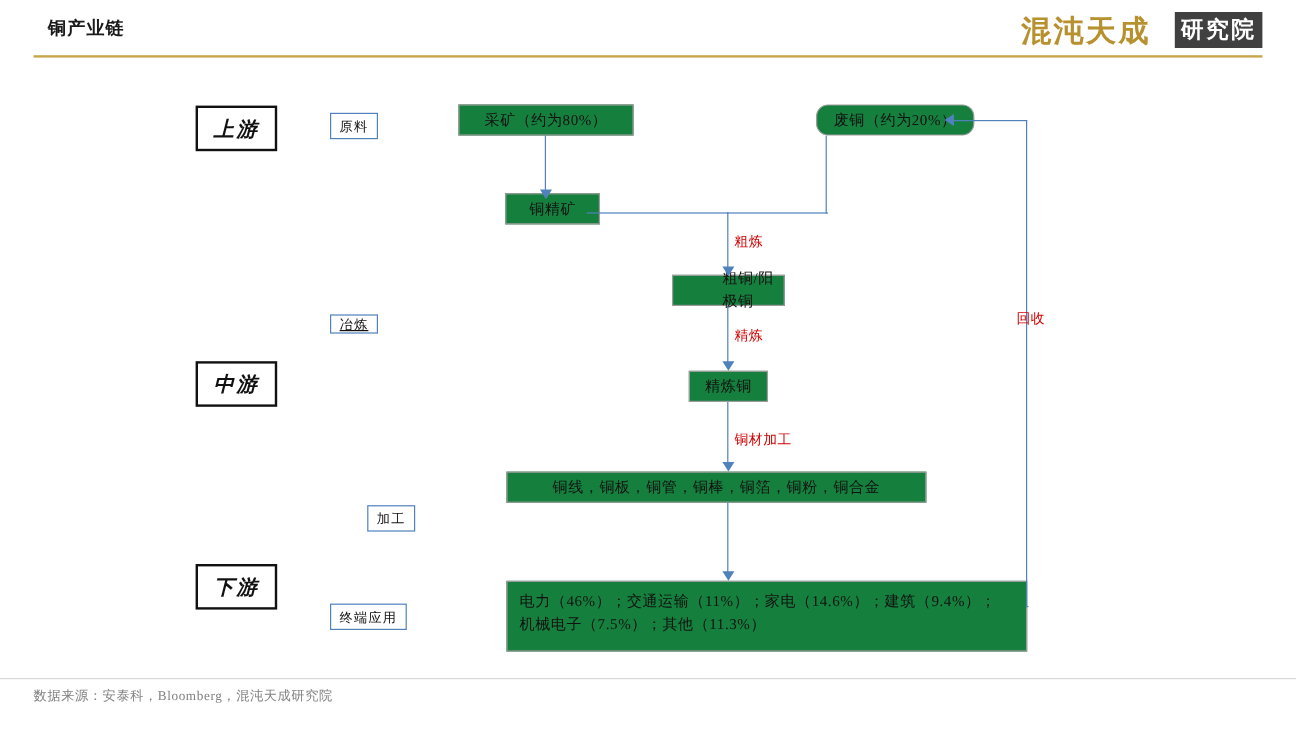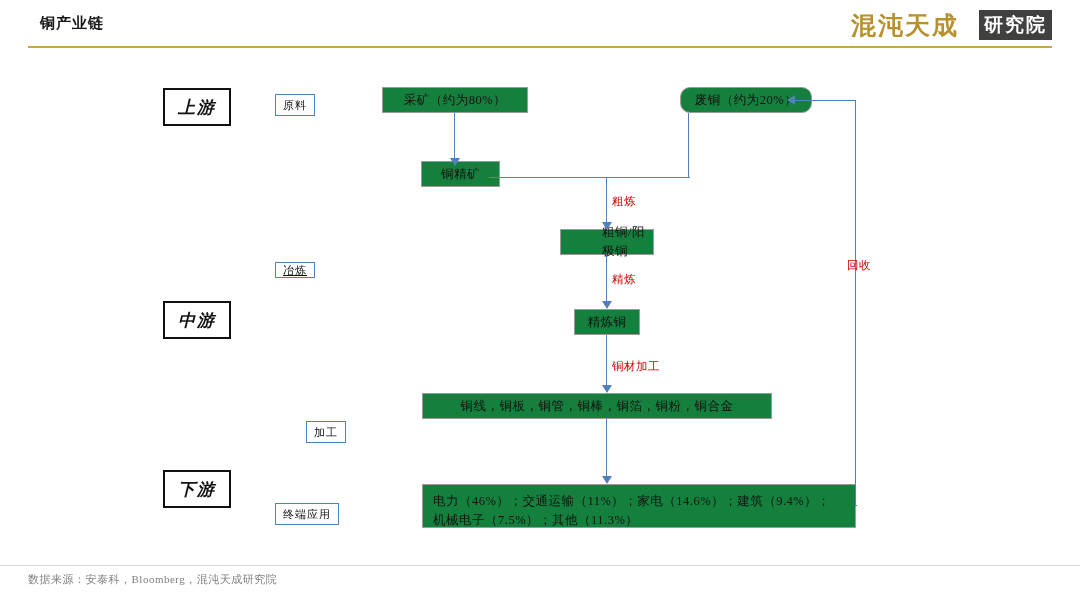--- a/index.html
+++ b/index.html
@@ -187,21 +187,21 @@
   <div class="node" style="left:680px; top:87px; width:132px; height:26px;border-radius:10px;">废铜（约为20%）</div>
 
   <div class="node" style="left:421px; top:161px; width:79px; height:26px;">铜精矿</div>
 
   <div class="node" style="left:560px; top:229px; width:94px; height:26px;padding-left:41px;">粗铜/阳极铜</div>
 
   <div class="node" style="left:574px; top:309px; width:66px; height:26px;">精炼铜</div>
 
   <div class="node" style="left:422px; top:393px; width:350px; height:26px;">铜线，铜板，铜管，铜棒，铜箔，铜粉，铜合金</div>
 
-  <div class="node multiline" style="left:422px; top:484px; width:434px; height:44px;">
+  <div class="node multiline" style="left:422px; top:484px; width:434px; height:59px;">
     <div>电力（46%）；交通运输（11%）；家电（14.6%）；建筑（9.4%）；</div>
     <div>机械电子（7.5%）；其他（11.3%）</div>
   </div>
 
   <div class="line vline" style="left:454px; top:113px; height:52px;"></div>
   <div class="arrow-down" style="left:450px; top:158px;"></div>
 
   <div class="line hline" style="left:489px; top:177px; width:118px;"></div>
   <div class="line vline" style="left:606px; top:177px; height:52px;"></div>
   <div class="arrow-down" style="left:602px; top:222px;"></div>

